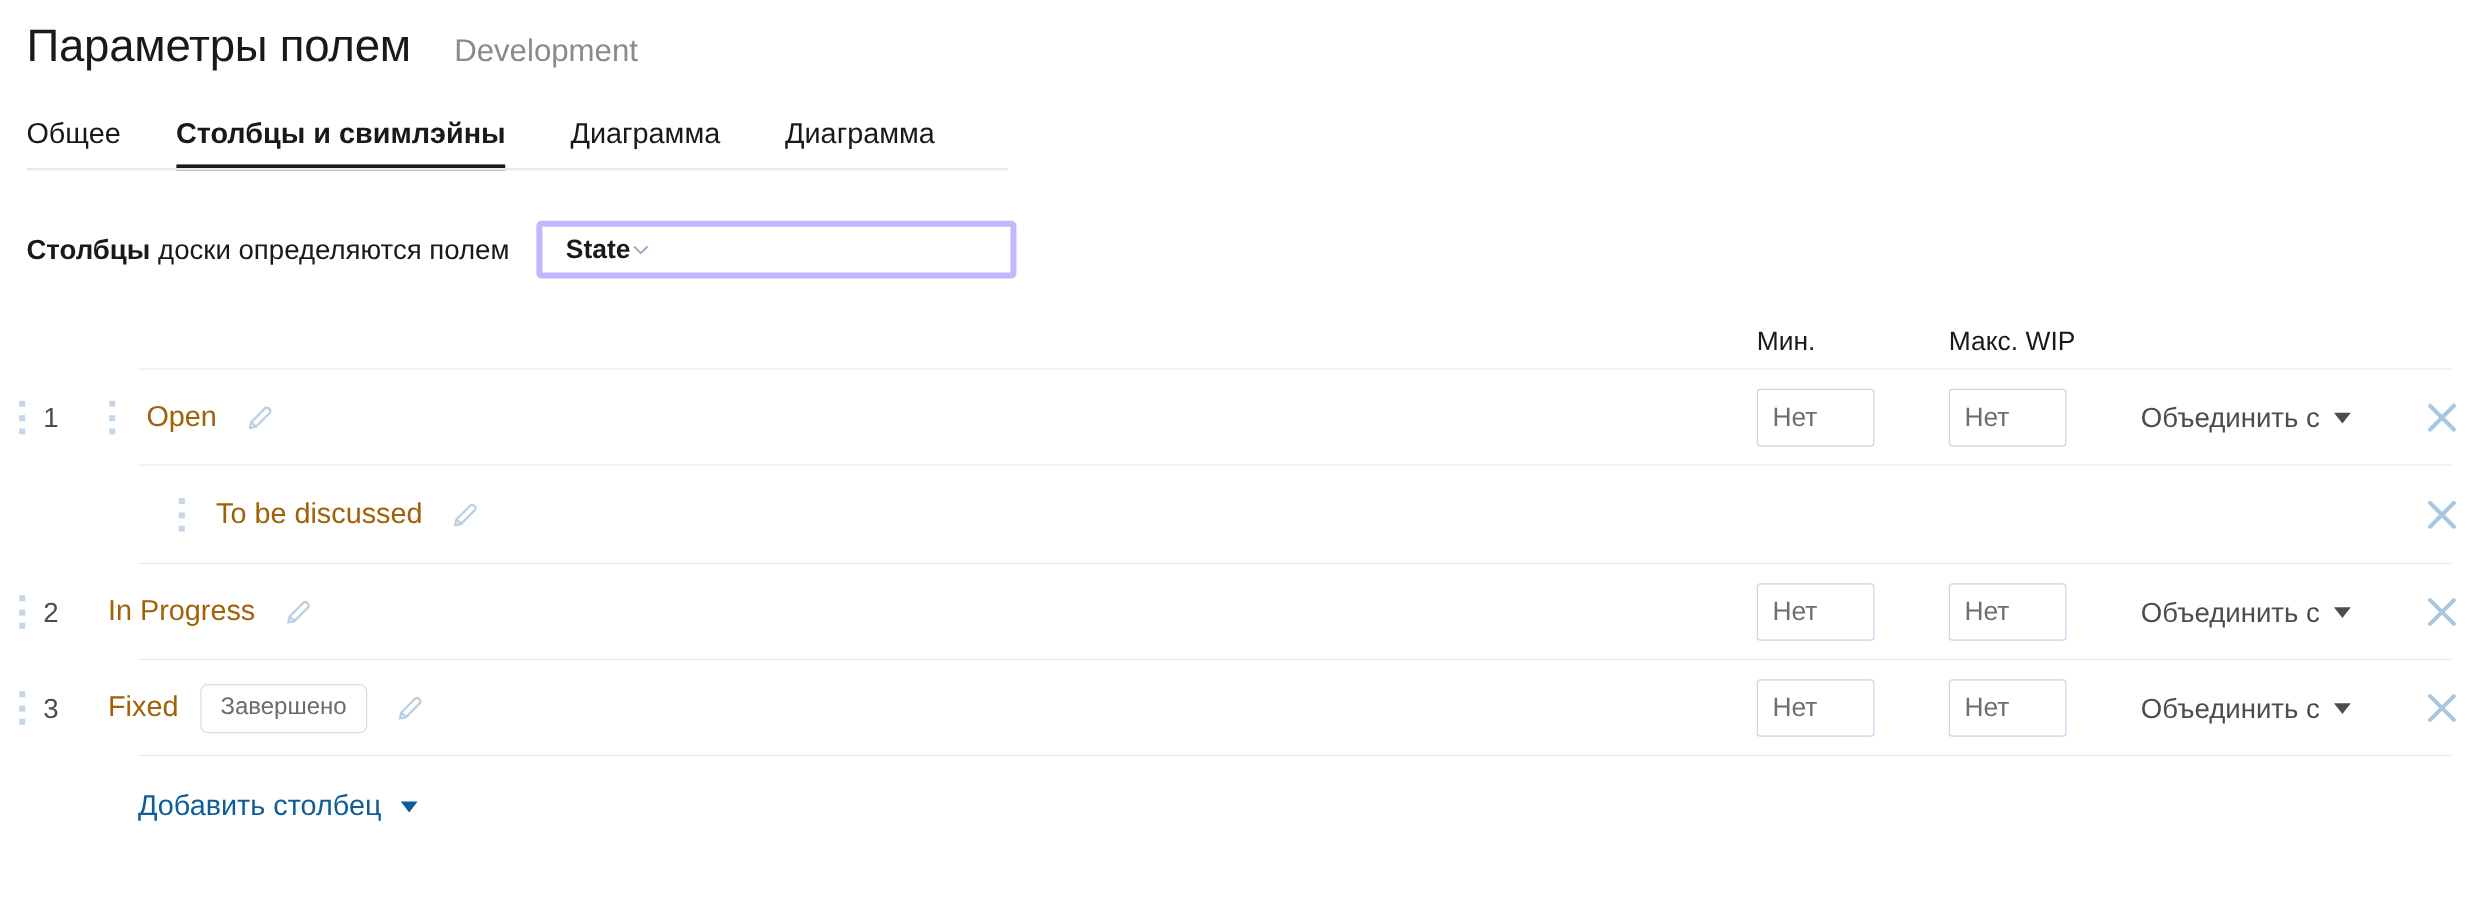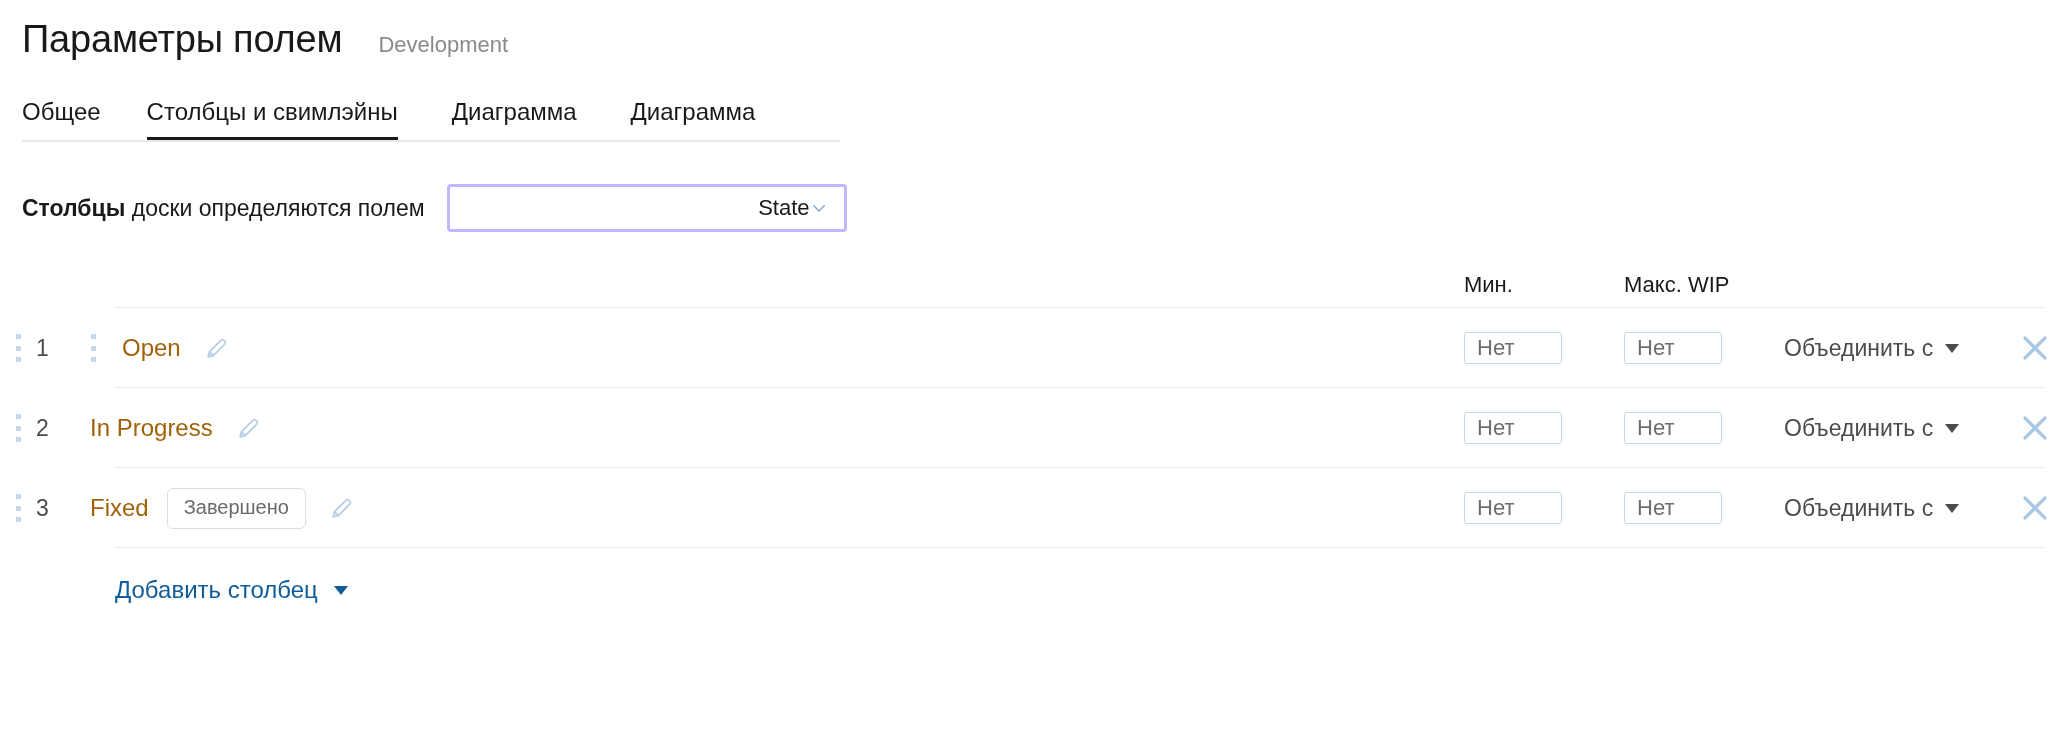--- a/index.html
+++ b/index.html
@@ -23,21 +23,21 @@
     padding: 16px 0 0 22px;
   }
   .page-title {
     font-size: 38px;
     font-weight: 400;
     line-height: 46px;
     color: #19191c;
     letter-spacing: -0.2px;
   }
   .page-subtitle {
-    font-size: 22px;
+    font-size: 26px;
     font-weight: 400;
     color: #8a8a8a;
     margin-left: 36px;
   }
 
   
   .tabs-wrap {
     position: relative;
     margin-top: 28px;
     padding-left: 22px;
@@ -56,21 +56,21 @@
     line-height: 28px;
     color: #19191c;
     padding: 0 26px 16px 0;
     margin-right: 28px;
     position: relative;
     cursor: pointer;
     white-space: nowrap;
   }
   .tab:first-child { padding-right: 18px; }
   .tab.active {
-    font-weight: normal;
+    font-weight: bold;
   }
   .tab.active::after {
     content: "";
     position: absolute;
     left: 0;
     right: 26px;
     bottom: 0;
     height: 5px;
     background: #19191c;
   }
@@ -95,29 +95,30 @@
     font-size: 23px;
     color: #19191c;
     white-space: nowrap;
     text-align: right;
   }
   .field-label b { font-weight: bold; }
   .select-box {
     margin-left: 22px;
     width: 400px;
     height: 48px;
-    border: 3px solid #c4b5fd;
+    border: 5px solid #c4b5fd;
     border-radius: 4px;
     background: #ffffff;
     display: flex;
     align-items: center;
-    justify-content: flex-end;
+    justify-content: flex-start;
     padding: 0 16px 0 20px;
     box-sizing: border-box;
     cursor: pointer;
+    font-weight: bold;
   }
   .select-value {
     font-size: 22px;
     color: #19191c;
   }
   .chev-down {
     width: 18px;
     height: 18px;
     flex: 0 0 auto;
   }
@@ -214,21 +215,21 @@
     align-items: center;
   }
   .c-min { margin-left: 20px; }
   .colhdr {
     font-size: 22px;
     color: #19191c;
     white-space: nowrap;
   }
   .num-input {
     width: 98px;
-    height: 32px;
+    height: 48px;
     border: 1px solid #c3d6ea;
     border-radius: 3px;
     background: #ffffff;
     font-family: "Liberation Sans", sans-serif;
     font-size: 22px;
     color: #19191c;
     padding: 0 12px;
     box-sizing: border-box;
     outline: none;
   }
@@ -368,20 +369,45 @@
       <span class="caret"></span>
     </div>
     <div class="c-close">
       <svg class="xbtn" viewBox="0 0 24 24">
         <path d="M5 5l14 14M19 5L5 19" stroke="#a8c7e3" stroke-width="2.4" stroke-linecap="round"></path>
       </svg>
     </div>
     <div class="sep"></div>
   </div>
 
+  <div class="trow subrow">
+    <div class="c-handle"></div>
+    <div class="c-index"></div>
+    <div class="c-name sub">
+      <span class="dots" style="margin-right:26px">
+          <i></i>
+          <i></i>
+          <i></i>
+        </span>
+      <span class="col-name">To be discussed</span>
+      <svg class="pencil" viewBox="0 0 24 24" fill="none">
+        <path d="M4.5 19.5l1-4.3L15.3 5.4a1.8 1.8 0 012.6 0l.7.7a1.8 1.8 0 010 2.6L8.8 18.5l-4.3 1z" stroke="#b9cfe4" stroke-width="1.6" stroke-linejoin="round"></path>
+        <path d="M5.5 15.2l3.3 3.3" stroke="#b9cfe4" stroke-width="1.6"></path>
+      </svg>
+    </div>
+    <div class="c-min"></div>
+    <div class="c-max"></div>
+    <div class="c-merge"></div>
+    <div class="c-close">
+      <svg class="xbtn" viewBox="0 0 24 24">
+        <path d="M5 5l14 14M19 5L5 19" stroke="#a8c7e3" stroke-width="2.4" stroke-linecap="round"></path>
+      </svg>
+    </div>
+    <div class="sep"></div>
+  </div>
 
   <div class="trow">
     <div class="c-handle">
       <span class="dots">
           <i></i>
           <i></i>
           <i></i>
         </span>
     </div>
     <div class="c-index">2</div>

